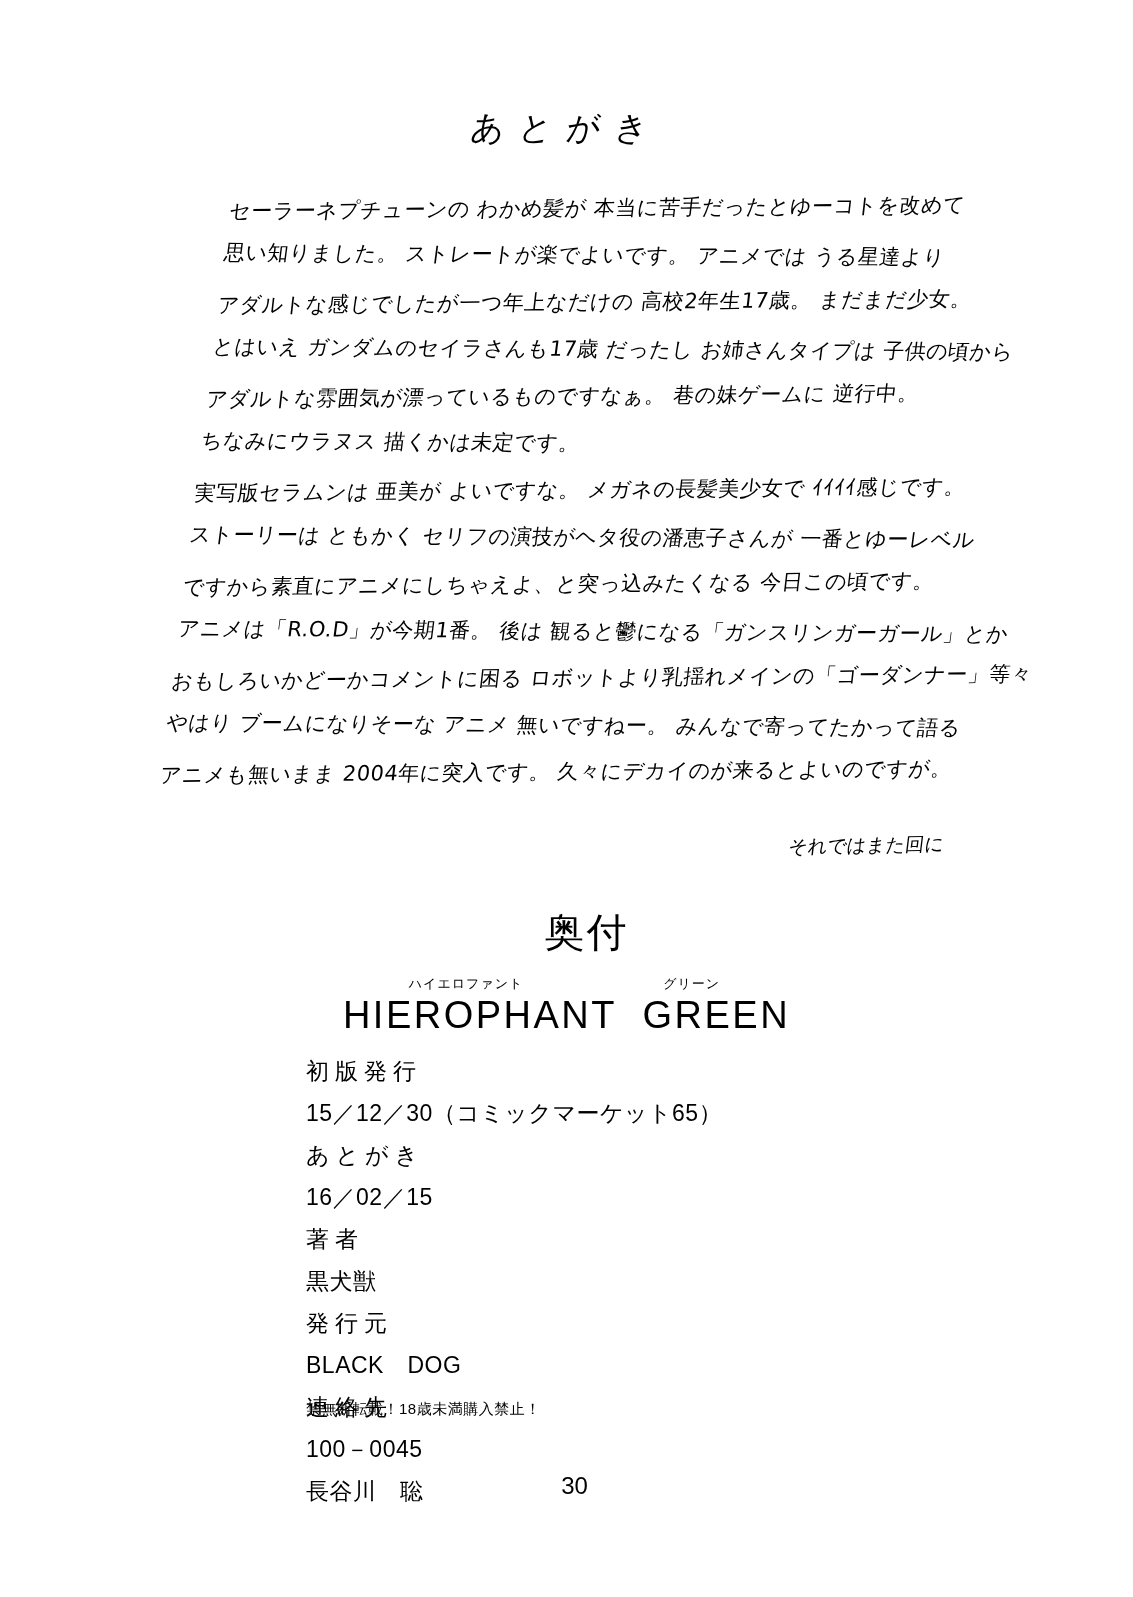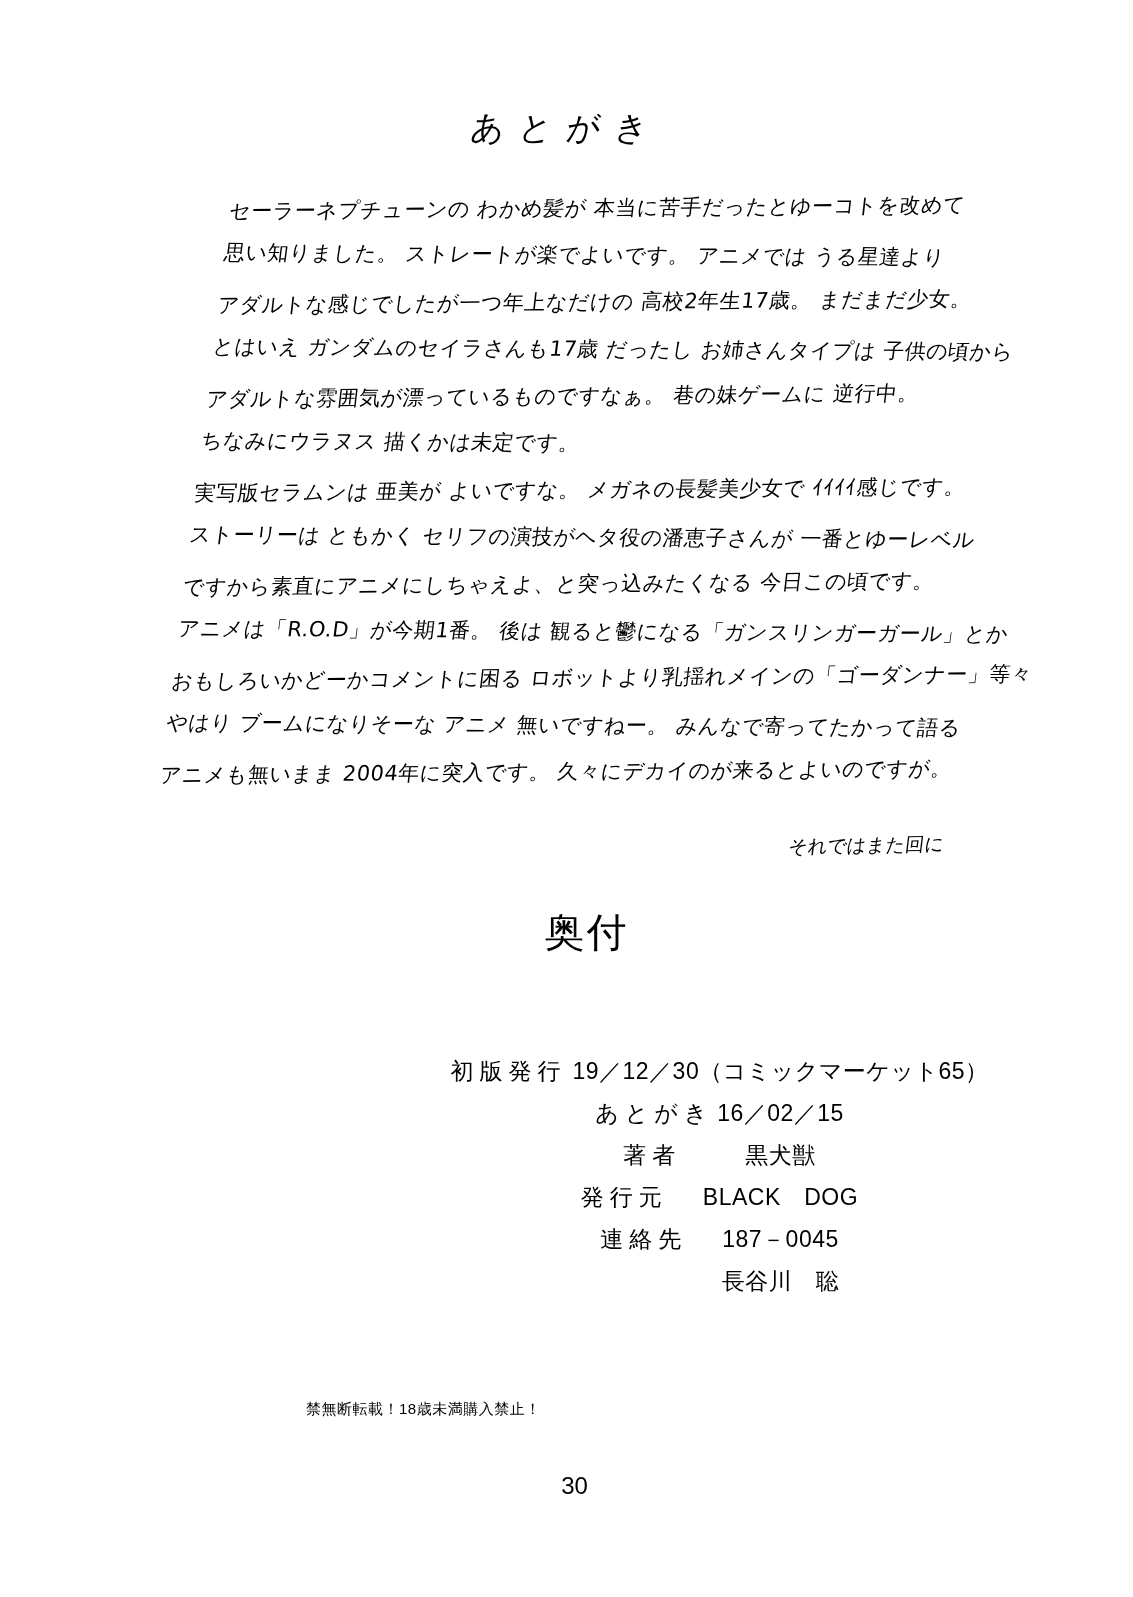--- a/index.html
+++ b/index.html
@@ -115,25 +115,26 @@
 
   
   .imprint {
     position: absolute;
     top: 1050px;
     left: 0;
     width: 100%;
   }
   .imprint-row {
     display: flex;
-    justify-content: center;
+    justify-content: flex-start;
     font-family: "Liberation Sans", sans-serif;
     font-size: 23px;
     line-height: 42px;
     padding-left: 306px;
+    flex-direction: column;
   }
   .imprint-label {
     width: 122px;
     letter-spacing: 6px;
     white-space: nowrap;
   }
   .imprint-value {
     white-space: pre;
     letter-spacing: 0.5px;
   }
@@ -179,41 +180,48 @@
     <span class="ln">アニメは「R.O.D」が今期1番。 後は 観ると鬱になる「ガンスリンガーガール」とか</span>
     <span class="ln">おもしろいかどーかコメントに困る ロボットより乳揺れメインの「ゴーダンナー」等々</span>
     <span class="ln">やはり ブームになりそーな アニメ 無いですねー。 みんなで寄ってたかって語る</span>
     <span class="ln">アニメも無いまま 2004年に突入です。 久々にデカイのが来るとよいのですが。</span>
   </div>
 
   <div class="afterword-signoff">それではまた回に</div>
 
   <div class="colophon-heading">奥付</div>
 
+  <div class="title-block">
+    <div class="ruby-row">
+      <span class="ruby-a">ハイエロファント</span>
+      <span class="ruby-b">グリーン</span>
+    </div>
+    <div class="main-title">HIEROPHANT  GREEN</div>
+  </div>
 
   <div class="imprint">
     <div class="imprint-row">
       <span class="imprint-label">初版発行</span>
-      <span class="imprint-value">19／12／30（コミックマーケット65）</span>
+      <span class="imprint-value">15／12／30（コミックマーケット65）</span>
     </div>
     <div class="imprint-row">
       <span class="imprint-label">あとがき</span>
       <span class="imprint-value">16／02／15</span>
     </div>
     <div class="imprint-row">
       <span class="imprint-label">著者</span>
       <span class="imprint-value">黒犬獣</span>
     </div>
     <div class="imprint-row">
       <span class="imprint-label">発行元</span>
       <span class="imprint-value">BLACK　DOG</span>
     </div>
     <div class="imprint-row">
       <span class="imprint-label">連絡先</span>
-      <span class="imprint-value">187－0045</span>
+      <span class="imprint-value">100－0045</span>
     </div>
     <div class="imprint-row continuation">
       <span class="imprint-label"></span>
       <span class="imprint-value">長谷川　聡</span>
     </div>
   </div>
 
   <div class="notice">禁無断転載！18歳未満購入禁止！</div>
 
   <div class="page-number">30</div>

